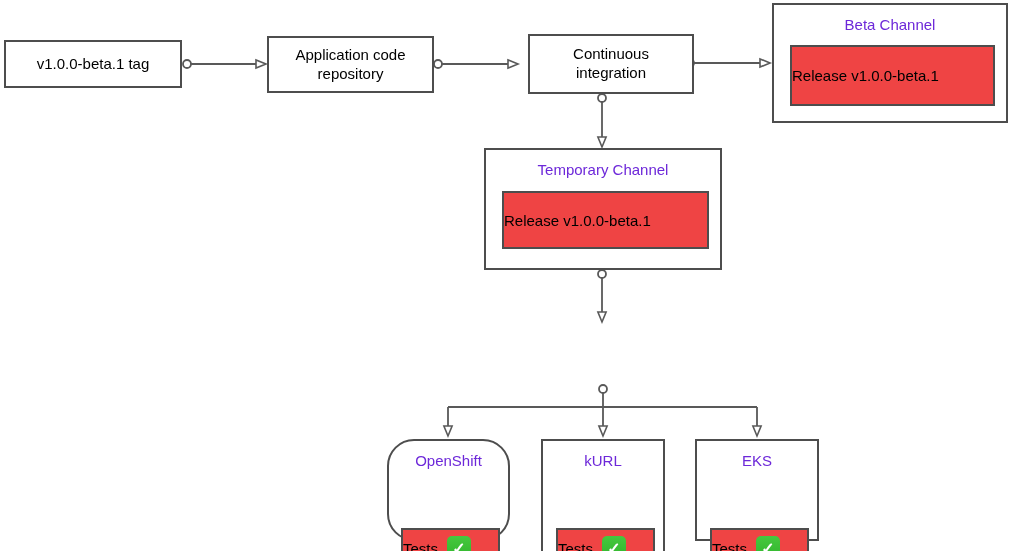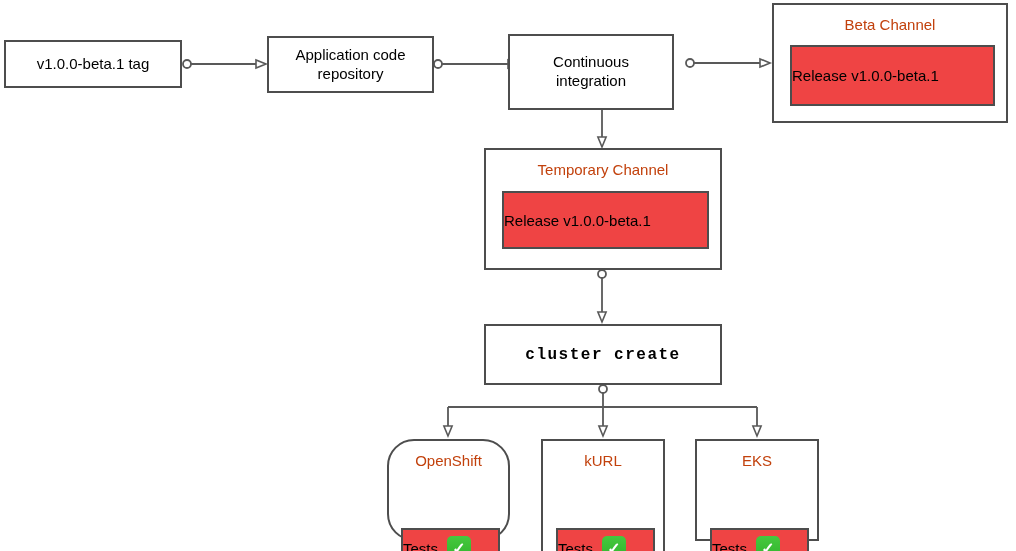--- a/index.html
+++ b/index.html
@@ -38,21 +38,21 @@
   .group {
     position: absolute;
     background: #ffffff;
     border: 2px solid var(--box_border, #4d4d4d);
   }
   .group-title {
     width: 100%;
     text-align: center;
     font-size: 15px;
     padding-top: 11px;
-    color: #c2410c;
+    color: #6d28d9;
   }
   .inner {
     position: absolute;
     background: #ef4444;
     border: 2px solid var(--box_border, #4d4d4d);
     display: flex;
     align-items: center;
     justify-content: flex-start;
     font-size: 15px;
     color: #000;
@@ -131,41 +131,38 @@
   </svg>
 
   <div class="node" style="left:4px; top:40px; width:178px; height:48px;">
     <span>v1.0.0-beta.1 tag</span>
   </div>
 
   <div class="node" style="left:267px; top:36px; width:167px; height:57px; padding:16px 20px;">
     <span>Application code repository</span>
   </div>
 
-  <div class="node" style="left:508px; top:34px; width:166px; height:76px; padding:15px 24px;">
+  <div class="node" style="left:528px; top:34px; width:166px; height:60px; padding:15px 24px;">
     <span>Continuous integration</span>
   </div>
 
   <div class="group" style="left:772px; top:3px; width:236px; height:120px;">
     <div class="group-title">Beta Channel</div>
     <div class="inner" style="left:16px; top:40px; width:205px; height:61px;">
       <span>Release v1.0.0-beta.1</span>
     </div>
   </div>
 
   <div class="group" style="left:484px; top:148px; width:238px; height:122px;">
     <div class="group-title">Temporary Channel</div>
     <div class="inner" style="left:16px; top:41px; width:207px; height:58px;">
       <span>Release v1.0.0-beta.1</span>
     </div>
   </div>
 
-  <div class="node mono" style="left:484px; top:324px; width:238px; height:61px;">
-    <span>cluster create</span>
-  </div>
 
   <div class="group" style="left:387px; top:439px; width:123px; height:102px;border-radius:27px;">
     <div class="group-title">OpenShift</div>
     <div class="inner tests-inner" style="left:12px; top:46px; width:99px; height:40px;">
       <span>Tests</span>
       <span class="check">
         <span>✓</span>
       </span>
     </div>
   </div>

